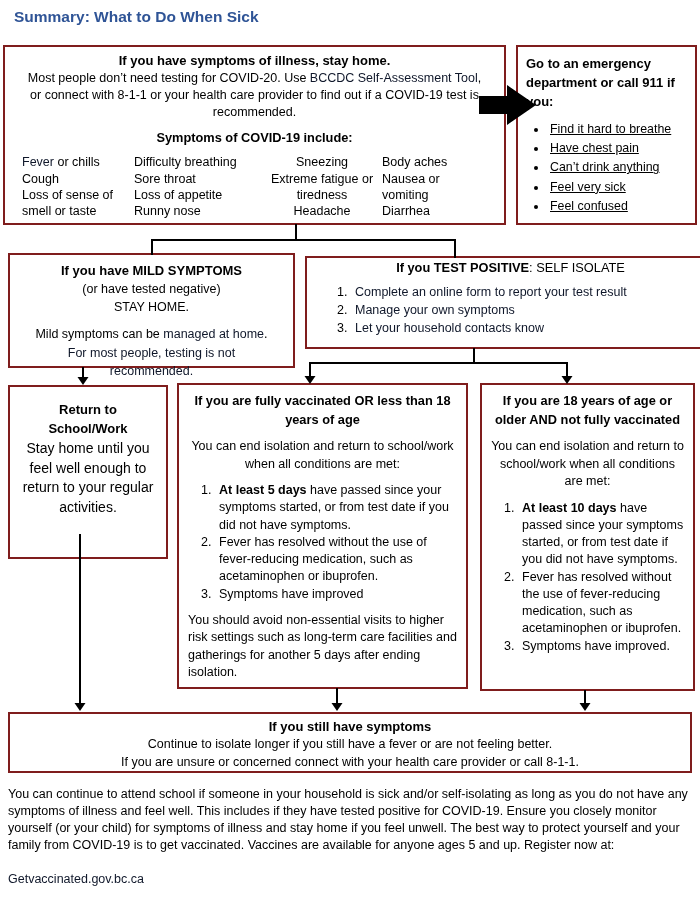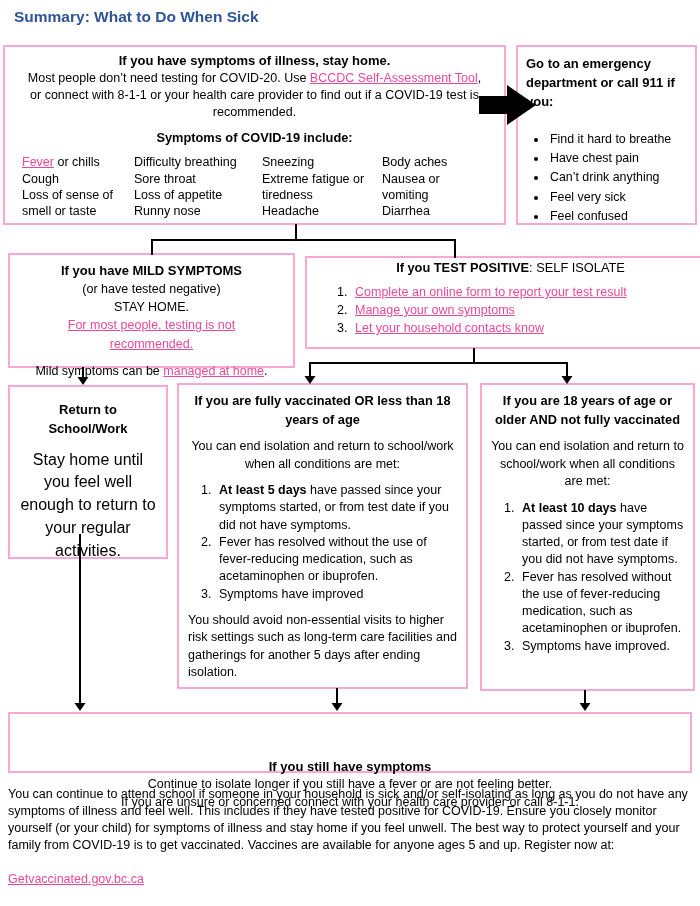--- a/index.html
+++ b/index.html
@@ -1,73 +1,73 @@
 <!DOCTYPE html>
 <html><head>
 <meta charset="utf-8">
 <style>
   * { margin:0; padding:0; box-sizing:border-box; }
   body { background:#fff; font-family:"Liberation Sans", sans-serif; color:#000; }
   .page { position:relative; width:700px; height:906px; background:#fff; overflow:hidden;border-radius:28px; }
 
   .page-title { position:absolute; left:14px; top:8px; font-size:15.5px; font-weight:700; color:#2F5496; }
 
-  .box { position:absolute; border:2px solid #f9a8d4; background:#fff; }
-
-  .link { color:#ec4899; text-decoration:underline; cursor:pointer; }
+  .box { position:absolute; border:2px solid #7f1d1d; background:#fff; }
+
+  .link { color:#0f172a; cursor:pointer; }
 
   
   .main-box { left:3px; top:45px; width:503px; height:180px; padding:5px 10px; text-align:center; }
   .main-box .bh { font-size:13px; font-weight:700; line-height:1.35; }
   .main-box .intro { font-size:12.5px; line-height:1.38; max-width:462px; margin:0 auto; }
   .main-box .sym-head { font-size:12.8px; font-weight:700; margin-top:9px; }
   .sym-cols { display:flex; text-align:left; margin-top:9px; padding-left:7px; }
   .sym-col { font-size:12.5px; line-height:1.3; }
   .sym-col.c1 { width:112px; }
   .sym-col.c2 { width:128px; }
-  .sym-col.c3 { width:120px; }
+  .sym-col.c3 { width:120px;text-align:center; }
   .sym-col.c4 { width:100px; }
 
   
   .emergency-box { left:516px; top:45px; width:181px; height:180px; padding:8px 8px; }
   .emergency-box .bh { font-size:13px; font-weight:700; text-align:left; line-height:1.45; }
-  .emergency-box ul { list-style:disc; padding-left:22px; margin-top:19px; }
+  .emergency-box ul { list-style:disc; padding-left:22px; margin-top:9px;text-decoration:underline; }
   .emergency-box li { font-size:12.4px; line-height:1.4; margin-bottom:2px; padding-left:2px; }
 
   
   .mild-box { left:8px; top:253px; width:287px; height:115px; padding:7px 20px; text-align:center; }
   .mild-box .bh { font-size:13px; font-weight:700; line-height:1.4; }
   .mild-box .ln { font-size:12.5px; line-height:1.45; }
   .mild-box .last { margin-top:9px; }
 
   
   .positive-box { left:305px; top:256px; width:411px; height:93px; padding:1px 10px; }
   .positive-box .bh { font-size:12.8px; text-align:center; line-height:1.35; }
   .positive-box .bh b { font-weight:700; }
   .positive-box ol { list-style:decimal; padding-left:34px; margin-top:7px; }
   .positive-box li { font-size:12.5px; line-height:1.44; padding-left:4px; }
 
   
   .return-box { left:8px; top:385px; width:160px; height:174px; padding:14px 8px; text-align:center; }
   .return-box .bh { font-size:13px; font-weight:700; line-height:1.45; }
-  .return-box .bd { font-size:16px; line-height:1.42; margin-top:10px; }
+  .return-box .bd { font-size:14px; line-height:1.42; }
 
   
   .cond-box { padding:7px 9px; }
   .vaccinated-box { left:177px; top:383px; width:291px; height:306px; }
   .unvaccinated-box { left:480px; top:383px; width:215px; height:308px; }
   .cond-box .bh { font-size:12.8px; font-weight:700; text-align:center; line-height:1.45; }
   .cond-box .intro { font-size:12.5px; text-align:center; line-height:1.4; margin-top:9px; }
   .cond-box ol { list-style:decimal; padding-left:27px; margin-top:9px; }
   .cond-box li { font-size:12.5px; line-height:1.38; padding-left:4px; }
   .cond-box .outro { font-size:12.5px; line-height:1.4; margin-top:9px; text-align:left; }
 
   
   .still-box { left:8px; top:712px; width:684px; height:61px; padding:4px 10px; text-align:center; }
-  .still-box .bh { font-size:13px; font-weight:700; line-height:1.4;margin-top:40px; }
+  .still-box .bh { font-size:13px; font-weight:700; line-height:1.4; }
   .still-box .ln { font-size:12.5px; line-height:1.42; }
 
   
   .footer { position:absolute; left:8px; top:786px; width:688px; }
   .footer .fh { font-size:13px; font-weight:700; margin-bottom:2px; }
   .footer .fb { font-size:12.5px; line-height:1.36; }
   .footer .fl { font-size:12.5px; line-height:1.36; display:inline-block; margin-top:17px; }
 
   .connectors { position:absolute; left:0; top:0; width:700px; height:906px; pointer-events:none; z-index:10; }
 </style>
@@ -115,22 +115,22 @@
       <li>Can’t drink anything</li>
       <li>Feel very sick</li>
       <li>Feel confused</li>
     </ul>
   </div>
 
   <div class="box mild-box">
     <div class="bh">If you have MILD SYMPTOMS</div>
     <div class="ln">(or have tested negative)</div>
     <div class="ln">STAY HOME.</div>
+    <div class="ln last"><span>Mild symptoms can be </span><a class="link">managed at home</a><span>.</span></div>
     <div class="ln"><a class="link">For most people, testing is not recommended.</a></div>
-    <div class="ln last"><span>Mild symptoms can be </span><a class="link">managed at home</a><span>.</span></div>
   </div>
 
   <div class="box positive-box">
     <div class="bh"><b>If you TEST POSITIVE</b><span>: SELF ISOLATE</span></div>
     <ol>
       <li><a class="link">Complete an online form to report your test result</a></li>
       <li><a class="link">Manage your own symptoms</a></li>
       <li><a class="link">Let your household contacts know</a></li>
     </ol>
   </div>

